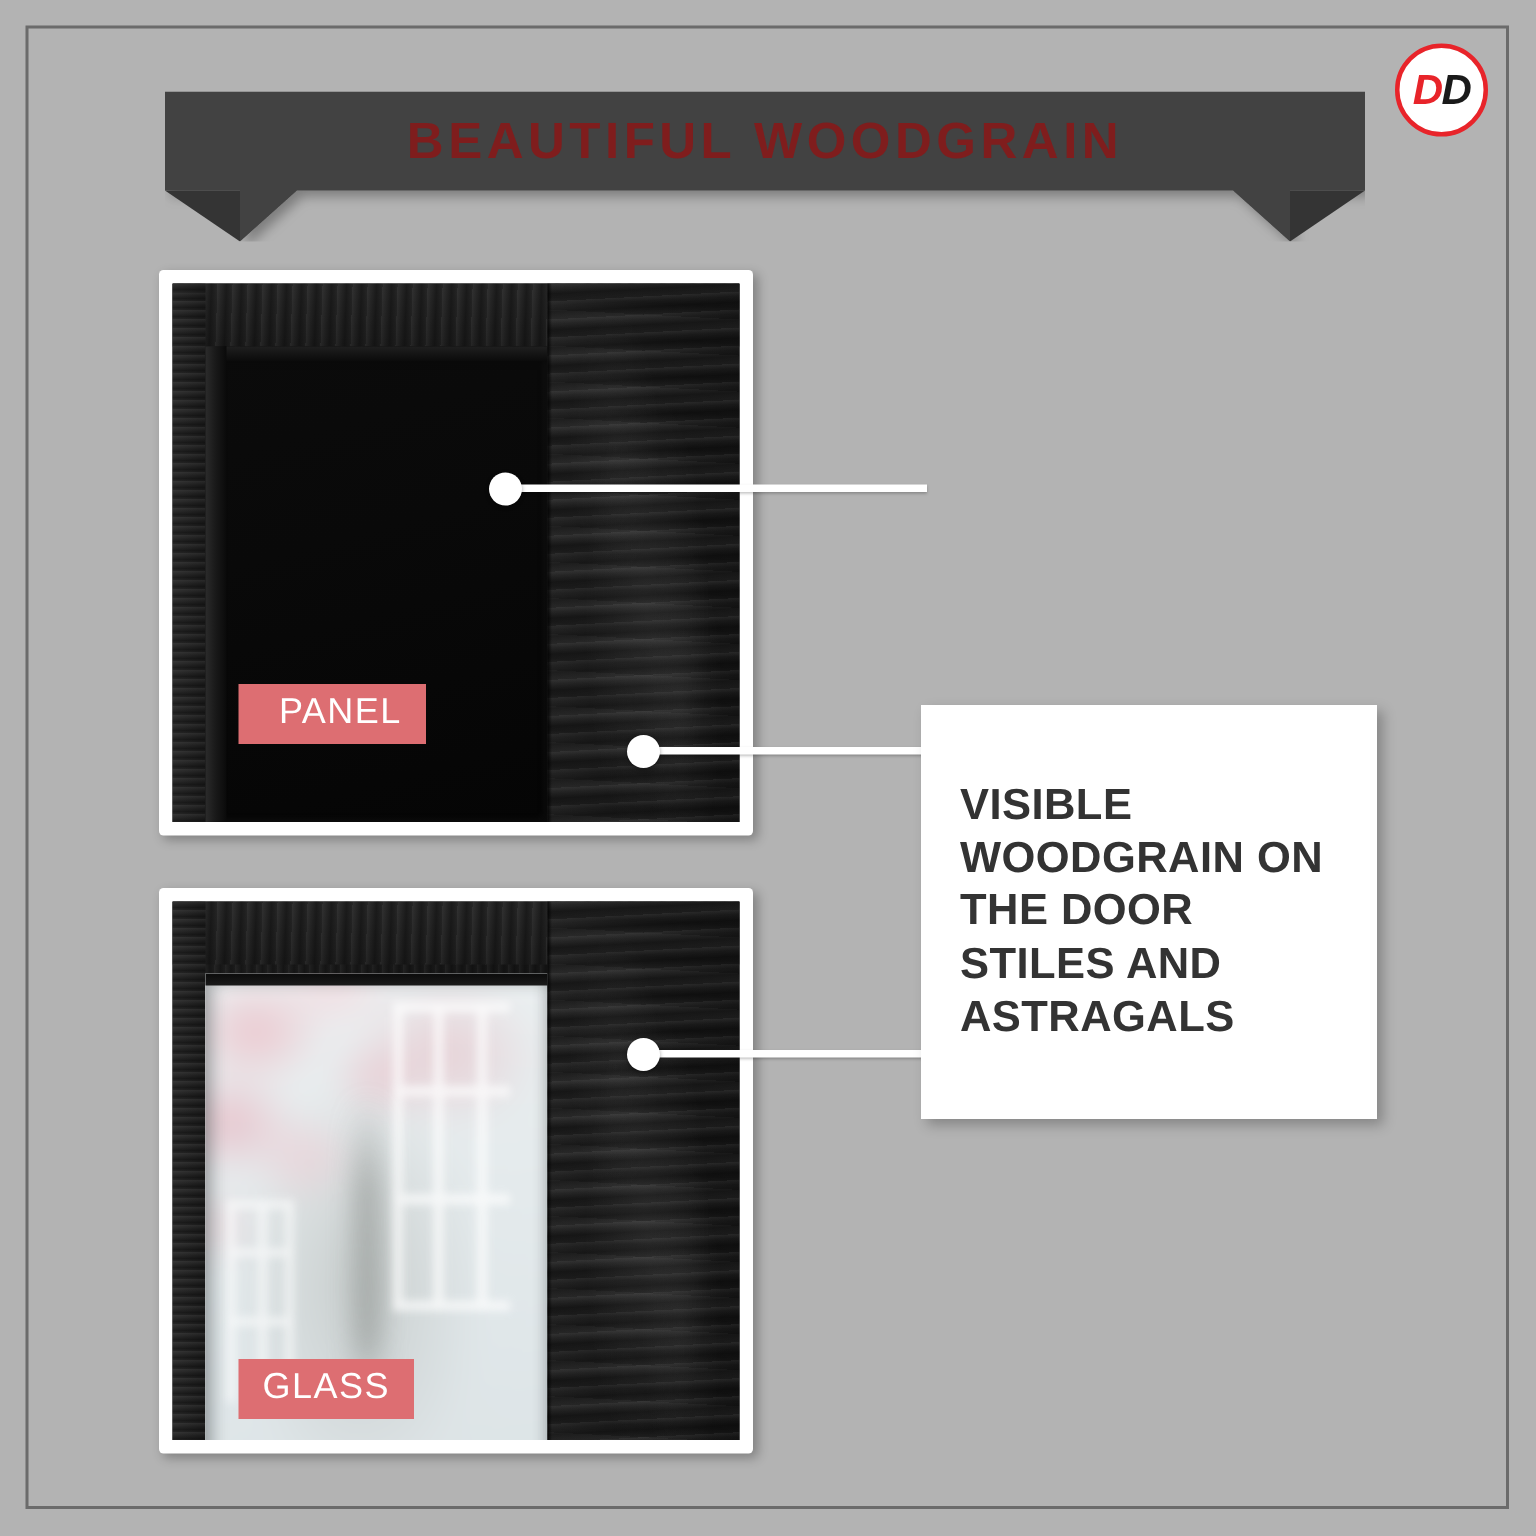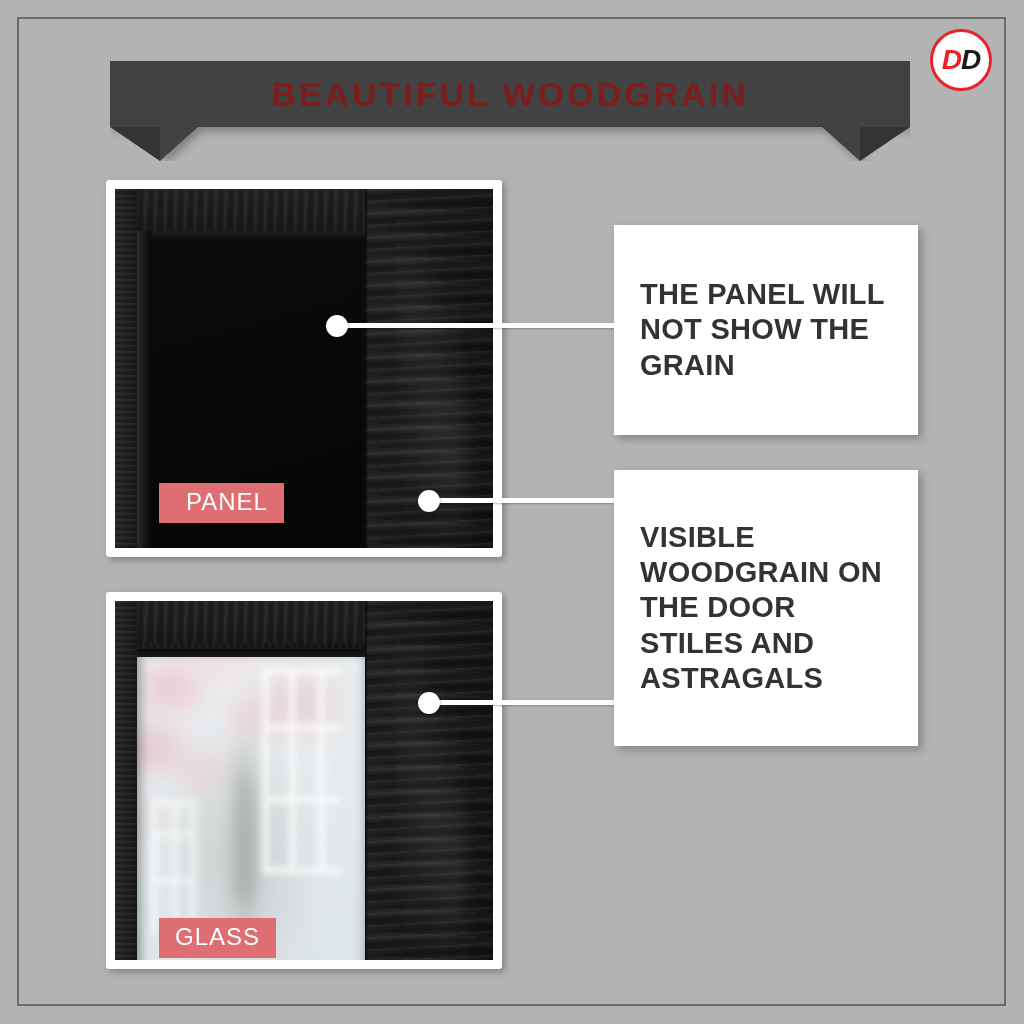--- a/index.html
+++ b/index.html
@@ -285,22 +285,22 @@
     position: absolute;
     background: #dd6e72;
     color: #ffffff;
     font-size: 24px;
     font-weight: normal;
     letter-spacing: 1px;
     padding: 5px 16px 7px 16px;
     z-index: 14;
     white-space: nowrap;
   }
-  .swatch-label.panel { left: 159px; top: 483px; padding-left: 27px; }
-  .swatch-label.glass { left: 159px; top: 906px; margin-top: 12px; }
+  .swatch-label.panel { left: 159px; top: 456px; padding-left: 27px; }
+  .swatch-label.glass { left: 159px; top: 906px; }
 
   
   .callout {
     position: absolute;
     background: #ffffff;
     box-shadow: 4px 4px 8px rgba(0,0,0,0.25);
     box-sizing: border-box;
     padding: 24px 26px;
     z-index: 25;
     display: flex;
@@ -422,21 +422,18 @@
   <div class="swatch-label glass">GLASS</div>
 
   <div class="connector c1"></div>
   <div class="connector c2"></div>
   <div class="connector c3"></div>
 
   <div class="dot d1"></div>
   <div class="dot d2"></div>
   <div class="dot d3"></div>
 
-  <div class="callout one">
-    <p>THE PANEL WILL NOT SHOW THE GRAIN</p>
-  </div>
 
   <div class="callout two">
     <p>VISIBLE WOODGRAIN ON THE DOOR STILES AND ASTRAGALS</p>
   </div>
 
 </div>
 
 </body></html>

